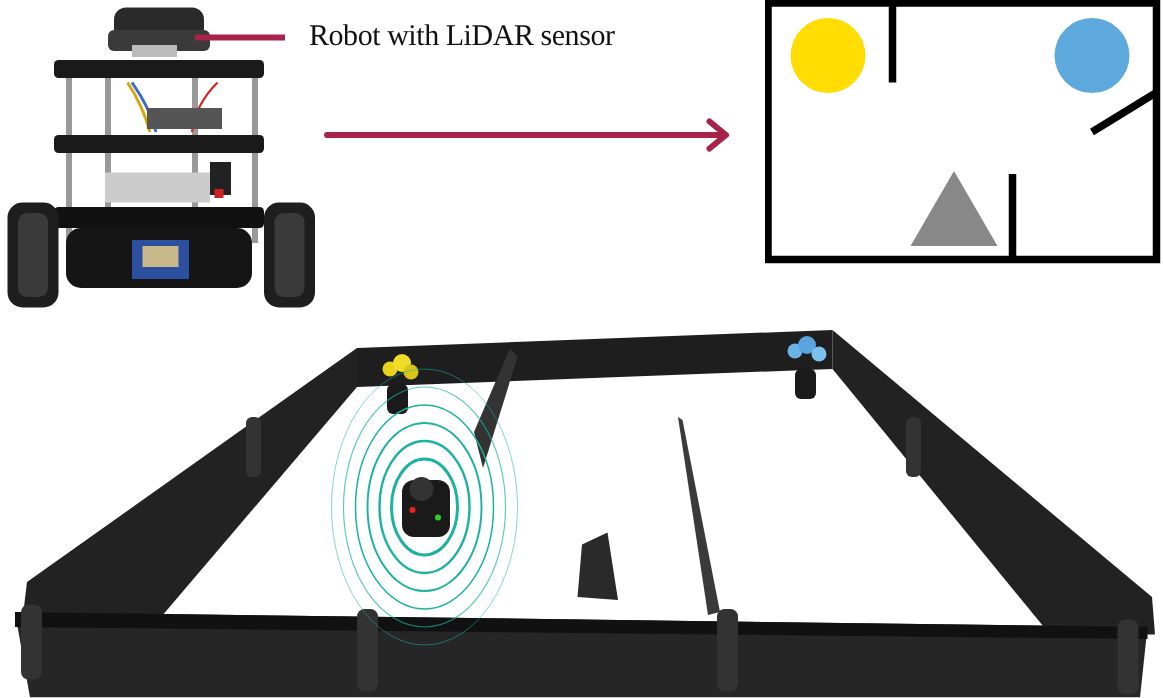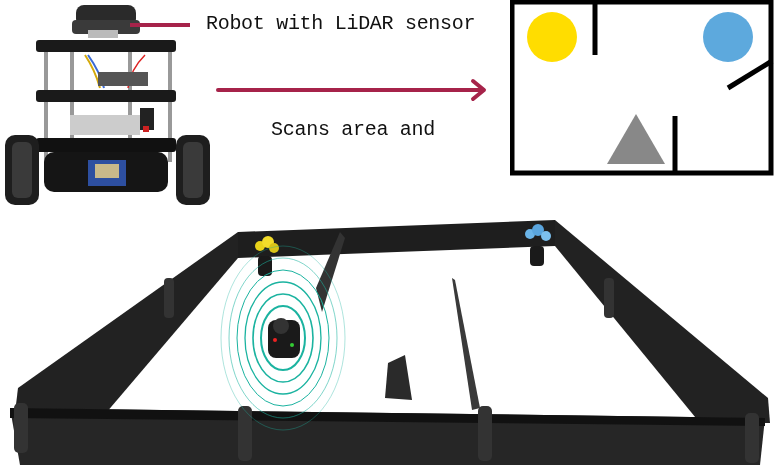--- a/index.html
+++ b/index.html
@@ -1,18 +1,18 @@
 <!DOCTYPE html>
 <html><head>
 <meta charset="utf-8">
 <style>
   html, body { margin:0; padding:0; background:#fff; }
   body { width:775px; height:465px; position:relative; overflow:hidden; font-family:"DejaVu Sans", sans-serif; }
   .abs { position:absolute; }
-  .label { color:#111; font-size:20px; line-height:24px; font-family:Liberation Mono, monospace; letter-spacing:-0.3px; }
+  .label { color:#111; font-size:20px; line-height:24px; font-family:Liberation Serif, serif; letter-spacing:-0.3px; }
   .caption { text-align:center; }
   svg { display:block; }
 </style>
 </head>
 <body>
 
 <div class="abs" style="left:0;top:0;width:220px;height:210px;">
   <svg width="220" height="210" viewBox="0 0 220 210">
 
     <rect x="76" y="5" width="60" height="22" rx="8" fill="#2a2a2a"></rect>
@@ -53,21 +53,20 @@
 <div class="abs label" style="left:206px;top:12px;white-space:nowrap;">Robot with LiDAR sensor</div>
 
 <div class="abs" style="left:215px;top:78px;">
   <svg width="275" height="24" viewBox="0 0 275 24">
     <line x1="3" y1="12" x2="268" y2="12" stroke="#A6234A" stroke-width="4" stroke-linecap="round"></line>
     <polyline points="258,3 269,12 258,21" fill="none" stroke="#A6234A" stroke-width="4" stroke-linecap="round" stroke-linejoin="round"></polyline>
   </svg>
 </div>
 
 <div class="abs label caption" style="left:238px;top:118px;width:230px;">
-  <div>Scans area and</div>
 </div>
 
 <div class="abs" style="left:510px;top:0;width:265px;height:176px;">
   <svg width="265" height="176" viewBox="0 0 265 176">
     <rect x="2" y="2" width="259" height="171" fill="#fff" stroke="#000" stroke-width="5"></rect>
     <line x1="85" y1="2" x2="85" y2="55" stroke="#000" stroke-width="5"></line>
     <line x1="218" y1="88" x2="262" y2="61" stroke="#000" stroke-width="5"></line>
     <line x1="165" y1="116" x2="165" y2="173" stroke="#000" stroke-width="5"></line>
     <circle cx="42" cy="37" r="25" fill="#FFDD00"></circle>
     <circle cx="218" cy="37" r="25" fill="#5DA9DD"></circle>

